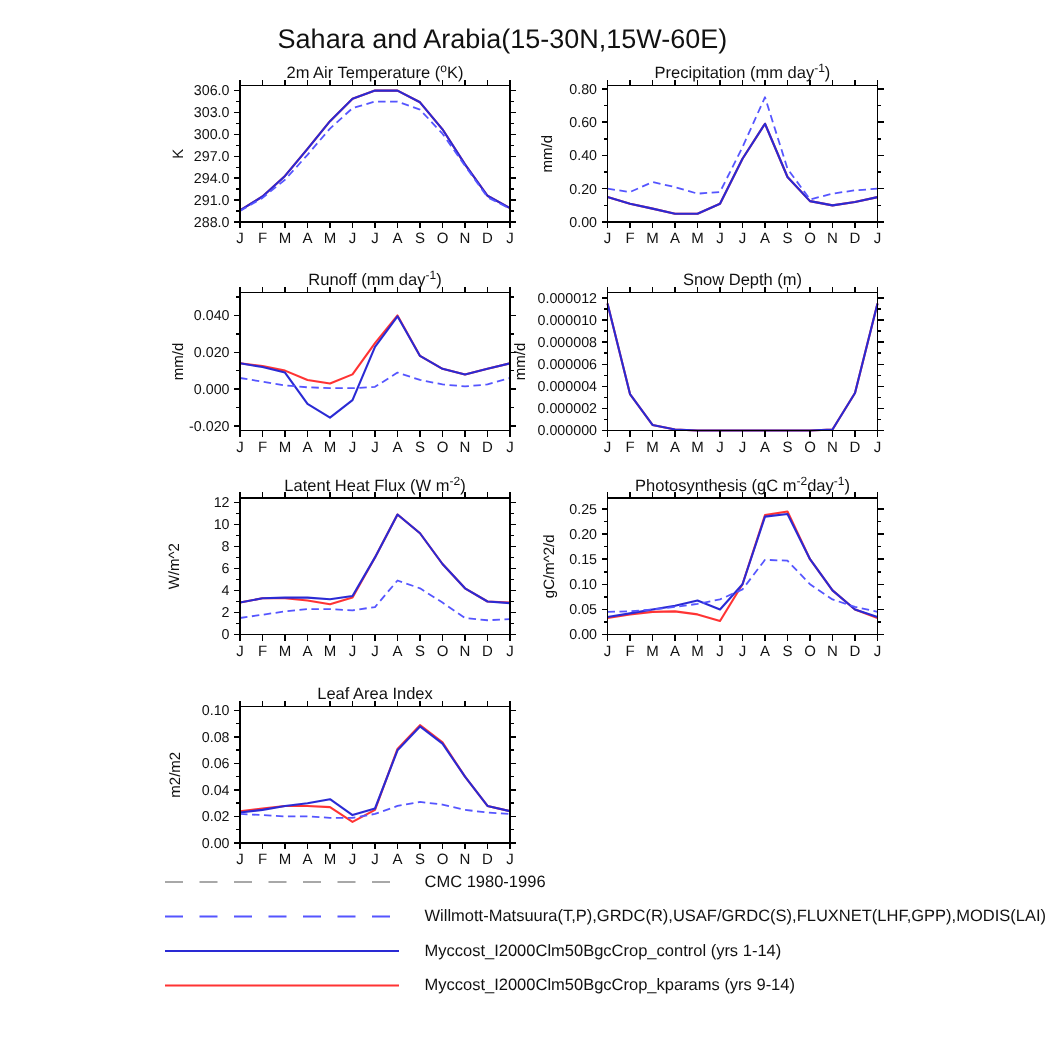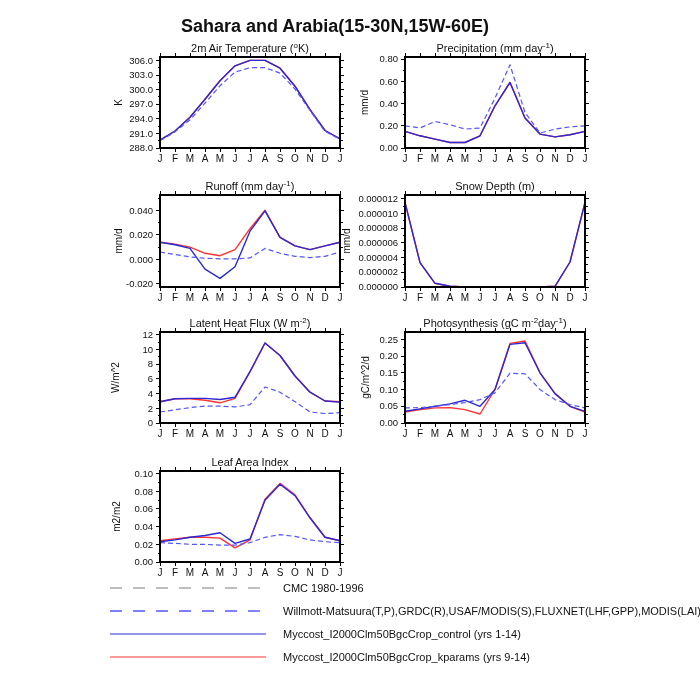--- a/index.html
+++ b/index.html
@@ -2,21 +2,21 @@
 <html><head>
 <meta charset="utf-8">
 <style>
   html,body{margin:0;padding:0;background:#ffffff;}
   .canvas{
     position:relative;width:700px;height:700px;background:#ffffff;overflow:hidden;
     font-family:"Liberation Sans","DejaVu Sans",sans-serif;color:#000;
   }
   .main-title{
     position:absolute;top:16px;left:0;width:670px;text-align:center;
-    font-size:18px;font-weight:bold;color:#111;
+    font-size:18px;font-weight:normal;color:#111;
   }
   .charts-svg{position:absolute;left:0;top:0;}
   .legend{
     position:absolute;left:108px;top:576px;width:560px;
   }
   .legend-row{display:flex;align-items:center;height:23px;}
   .legend-sample{width:160px;height:8px;flex:0 0 160px;}
   .legend-label{margin-left:15px;font-size:11px;white-space:nowrap;color:#111;}
 </style>
 </head>
@@ -572,21 +572,21 @@
     <div class="legend-row">
       <svg class="legend-sample" viewBox="0 0 160 8">
         <line x1="2" y1="4" x2="158" y2="4" stroke-width="1.4" stroke-dasharray="12,11" stroke="#a8a8a8"></line>
       </svg>
       <span class="legend-label">CMC 1980-1996</span>
     </div>
     <div class="legend-row">
       <svg class="legend-sample" viewBox="0 0 160 8">
         <line x1="2" y1="4" x2="158" y2="4" stroke-width="1.4" stroke-dasharray="12,11" stroke="#5555ff"></line>
       </svg>
-      <span class="legend-label">Willmott-Matsuura(T,P),GRDC(R),USAF/MODIS(S),FLUXNET(LHF,GPP),MODIS(LAI)</span>
+      <span class="legend-label">Willmott-Matsuura(T,P),GRDC(R),USAF/GRDC(S),FLUXNET(LHF,GPP),MODIS(LAI)</span>
     </div>
     <div class="legend-row">
       <svg class="legend-sample" viewBox="0 0 160 8">
         <line x1="2" y1="4" x2="158" y2="4" stroke-width="1.2" stroke="#2a2ad4"></line>
       </svg>
       <span class="legend-label">Myccost_I2000Clm50BgcCrop_control (yrs 1-14)</span>
     </div>
     <div class="legend-row">
       <svg class="legend-sample" viewBox="0 0 160 8">
         <line x1="2" y1="4" x2="158" y2="4" stroke-width="1.2" stroke="#ff3333"></line>

